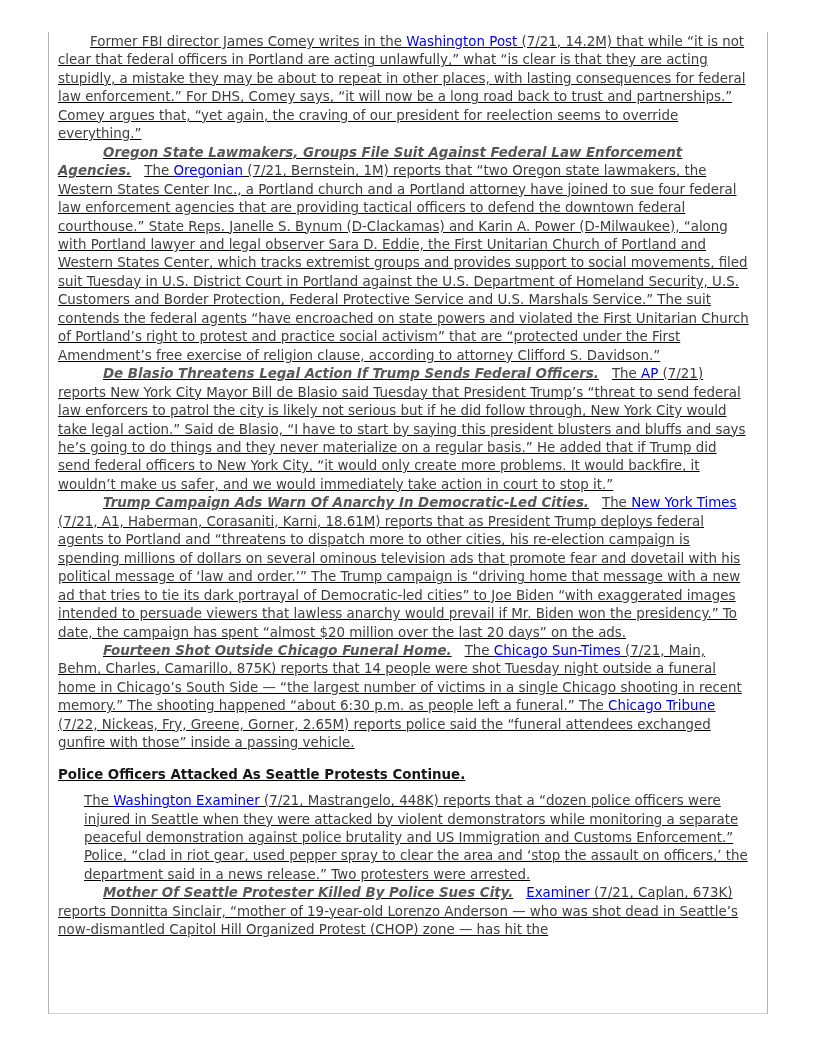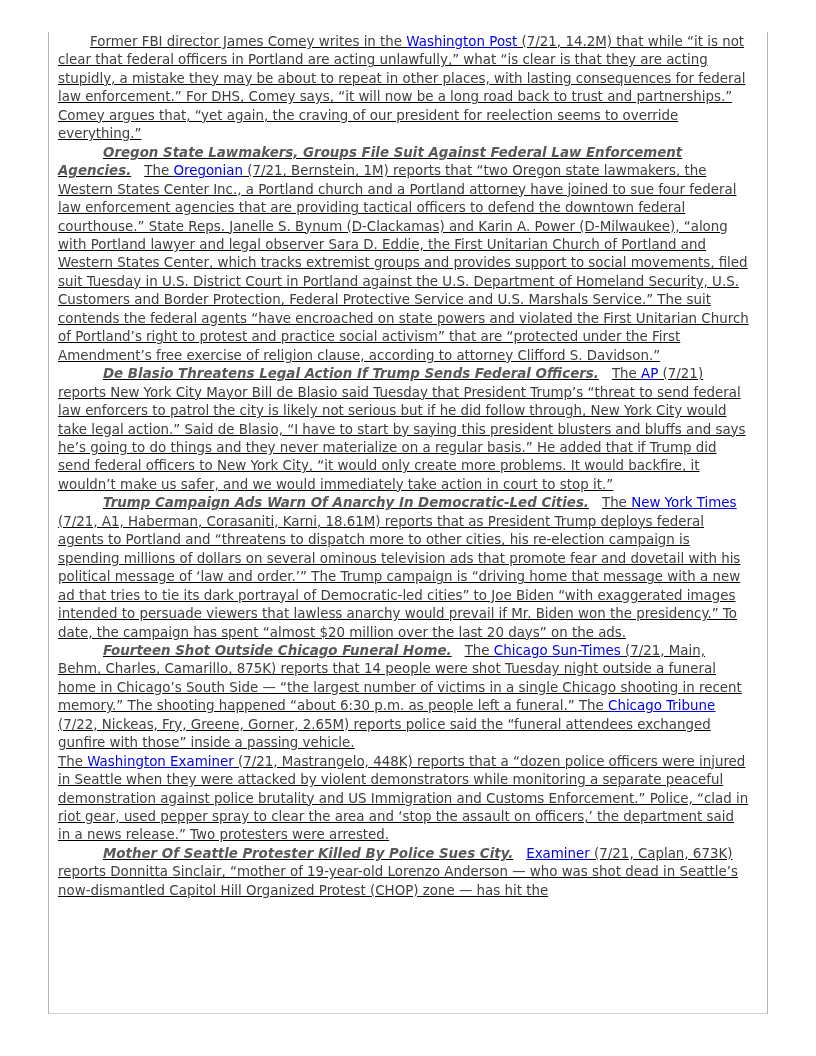--- a/index.html
+++ b/index.html
@@ -24,21 +24,21 @@
   .doc-body {
     margin: 1px 18px 0 9px;
     font-size: 13.4px;
     line-height: 18.45px;
     color: #404040;
     text-align: left;
   }
   .doc-body p { margin: 0; padding: 0; }
   p.indent { text-indent: 32px; }
   p.runin-para { text-indent: 45px; }
-  p.flush { text-indent: 0; }
+  p.flush { text-indent: 0; margin-left: 26px; }
   p.section {
     text-indent: 0;
     font-weight: bold;
     color: #161616;
     margin: 13px 0 8px 0;
   }
   .runin {
     font-weight: bold;
     font-style: italic;
     color: #595959;
@@ -53,16 +53,17 @@
 </head>
 <body>
 
 <div class="page-frame">
   <div class="doc-body" id="doc">
       <p class="indent"><span>Former FBI director James Comey writes in the </span><a class="src-link" href="#">Washington Post</a><span> (7/21, 14.2M) that while “it is not clear that federal officers in Portland are acting unlawfully,” what “is clear is that they are acting stupidly, a mistake they may be about to repeat in other places, with lasting consequences for federal law enforcement.” For DHS, Comey says, “it will now be a long road back to trust and partnerships.” Comey argues that, “yet again, the craving of our president for reelection seems to override everything.”</span></p>
       <p class="runin-para"><span class="runin">Oregon State Lawmakers, Groups File Suit Against Federal Law Enforcement Agencies.</span><span>The </span><a class="src-link" href="#">Oregonian</a><span> (7/21, Bernstein, 1M) reports that “two Oregon state lawmakers, the Western States Center Inc., a Portland church and a Portland attorney have joined to sue four federal law enforcement agencies that are providing tactical officers to defend the downtown federal courthouse.” State Reps. Janelle S. Bynum (D-Clackamas) and Karin A. Power (D-Milwaukee), “along with Portland lawyer and legal observer Sara D. Eddie, the First Unitarian Church of Portland and Western States Center, which tracks extremist groups and provides support to social movements, filed suit Tuesday in U.S. District Court in Portland against the U.S. Department of Homeland Security, U.S. Customers and Border Protection, Federal Protective Service and U.S. Marshals Service.” The suit contends the federal agents “have encroached on state powers and violated the First Unitarian Church of Portland’s right to protest and practice social activism” that are “protected under the First Amendment’s free exercise of religion clause, according to attorney Clifford S. Davidson.”</span></p>
       <p class="runin-para"><span class="runin">De Blasio Threatens Legal Action If Trump Sends Federal Officers.</span><span>The </span><a class="src-link" href="#">AP</a><span> (7/21) reports New York City Mayor Bill de Blasio said Tuesday that President Trump’s “threat to send federal law enforcers to patrol the city is likely not serious but if he did follow through, New York City would take legal action.” Said de Blasio, “I have to start by saying this president blusters and bluffs and says he’s going to do things and they never materialize on a regular basis.” He added that if Trump did send federal officers to New York City, “it would only create more problems. It would backfire, it wouldn’t make us safer, and we would immediately take action in court to stop it.”</span></p>
       <p class="runin-para"><span class="runin">Trump Campaign Ads Warn Of Anarchy In Democratic-Led Cities.</span><span>The </span><a class="src-link" href="#">New York Times</a><span> (7/21, A1, Haberman, Corasaniti, Karni, 18.61M) reports that as President Trump deploys federal agents to Portland and “threatens to dispatch more to other cities, his re-election campaign is spending millions of dollars on several ominous television ads that promote fear and dovetail with his political message of ‘law and order.’” The Trump campaign is “driving home that message with a new ad that tries to tie its dark portrayal of Democratic-led cities” to Joe Biden “with exaggerated images intended to persuade viewers that lawless anarchy would prevail if Mr. Biden won the presidency.” To date, the campaign has spent “almost $20 million over the last 20 days” on the ads.</span></p>
       <p class="runin-para"><span class="runin">Fourteen Shot Outside Chicago Funeral Home.</span><span>The </span><a class="src-link" href="#">Chicago Sun-Times</a><span> (7/21, Main, Behm, Charles, Camarillo, 875K) reports that 14 people were shot Tuesday night outside a funeral home in Chicago’s South Side — “the largest number of victims in a single Chicago shooting in recent memory.” The shooting happened “about 6:30 p.m. as people left a funeral.” The </span><a class="src-link" href="#">Chicago Tribune</a><span> (7/22, Nickeas, Fry, Greene, Gorner, 2.65M) reports police said the “funeral attendees exchanged gunfire with those” inside a passing vehicle.</span></p>
+      <p class="section"><span>Police Officers Attacked As Seattle Protests Continue.</span></p>
       <p class="flush"><span>The </span><a class="src-link" href="#">Washington Examiner</a><span> (7/21, Mastrangelo, 448K) reports that a “dozen police officers were injured in Seattle when they were attacked by violent demonstrators while monitoring a separate peaceful demonstration against police brutality and US Immigration and Customs Enforcement.” Police, “clad in riot gear, used pepper spray to clear the area and ‘stop the assault on officers,’ the department said in a news release.” Two protesters were arrested.</span></p>
       <p class="runin-para"><span class="runin">Mother Of Seattle Protester Killed By Police Sues City.</span><a class="src-link" href="#">Examiner</a><span> (7/21, Caplan, 673K) reports Donnitta Sinclair, “mother of 19-year-old Lorenzo Anderson — who was shot dead in Seattle’s now-dismantled Capitol Hill Organized Protest (CHOP) zone — has hit the</span></p>
     </div>
 </div>
 
 </body></html>

